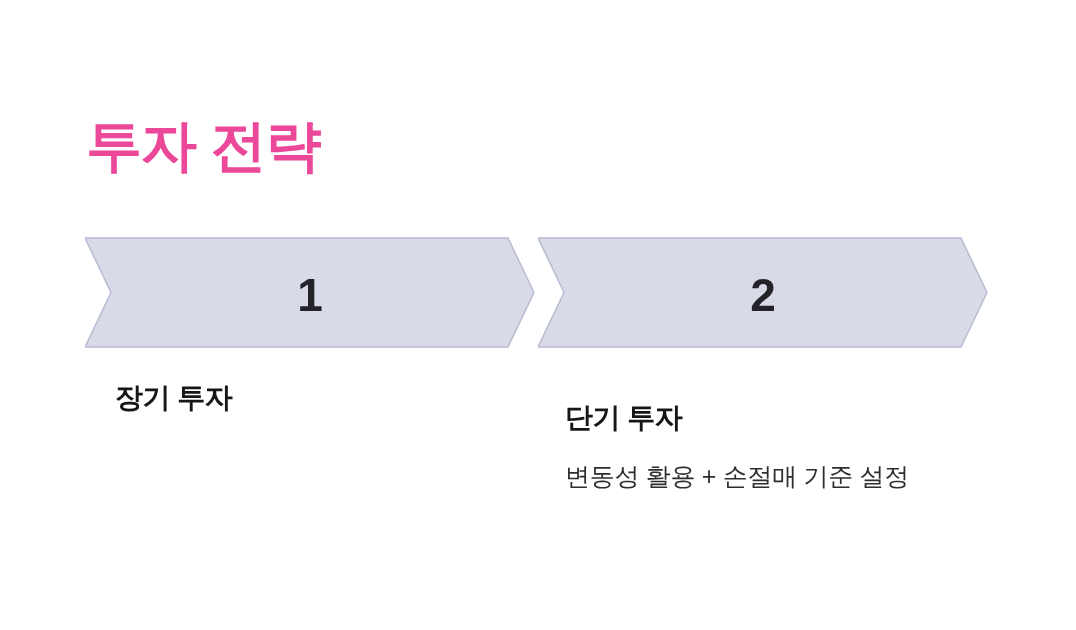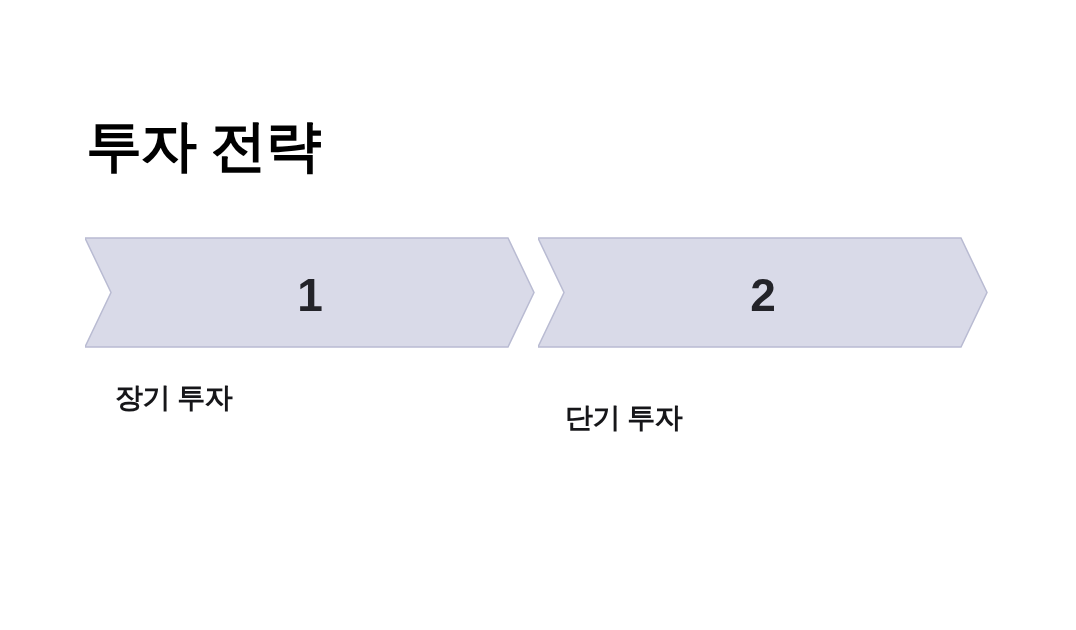--- a/index.html
+++ b/index.html
@@ -19,21 +19,21 @@
     background: #ffffff;
   }
 
   .title {
     position: absolute;
     left: 86px;
     top: 112px;
     font-size: 56px;
     font-weight: 800;
     letter-spacing: -1px;
-    color: #000000;
+    color: #ec4899;
     line-height: 1.2;
     white-space: nowrap;
     text-align: right;
   }
 
   .chevron {
     position: absolute;
     top: 237px;
     width: 450px;
     height: 111px;
@@ -114,15 +114,16 @@
     </svg>
     <span class="step-number">2</span>
   </div>
 
   <div class="step-text step-text-1">
     <div class="step-heading">장기 투자</div>
   </div>
 
   <div class="step-text step-text-2">
     <div class="step-heading">단기 투자</div>
+    <div class="step-desc">변동성 활용 + 손절매 기준 설정</div>
   </div>
 
 </div>
 
 </body></html>

